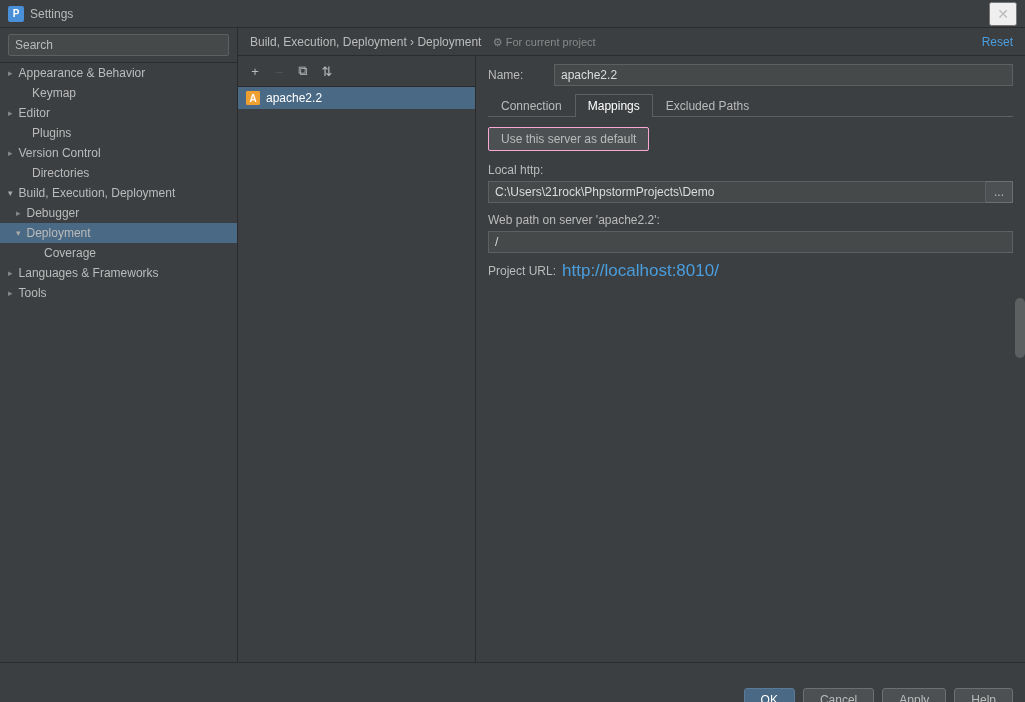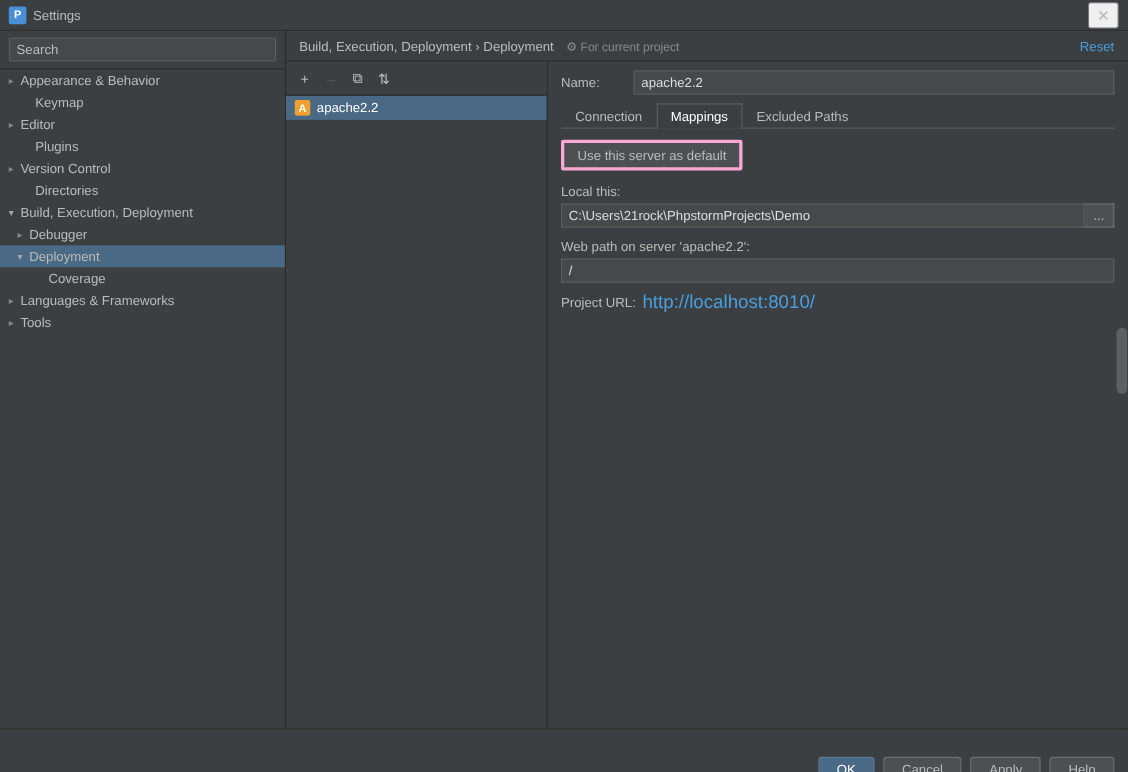--- a/index.html
+++ b/index.html
@@ -48,21 +48,21 @@
     }
 
     
     .main-layout {
       display: flex;
       height: calc(702px - 28px - 40px);
     }
 
     
     .sidebar {
-      width: 260px;
+      width: 238px;
       background: #3c3f41;
       border-right: 1px solid #2b2b2b;
       overflow-y: auto;
       flex-shrink: 0;
     }
     .sidebar-search {
       padding: 6px 8px;
       border-bottom: 1px solid #2b2b2b;
     }
     .sidebar-search input {
@@ -227,21 +227,21 @@
     }
     .tab.active {
       background: #3c3f41;
       border-color: #5c6060;
       color: #ffffff;
     }
 
     
     .default-btn {
       background: #4c5052;
-      border: 3px solid #f9a8d4;
+      border: 1px solid #f9a8d4;
       color: #bbbbbb;
       padding: 4px 12px;
       font-size: 12px;
       cursor: pointer;
       margin-bottom: 12px;
       display: inline-block;
       border-radius: 2px;
     }
 
     
@@ -448,21 +448,21 @@
         <div class="tab-bar" id="tab-bar-container">
             <div class="tab">Connection</div>
             <div class="tab active">Mappings</div>
             <div class="tab">Excluded Paths</div>
           </div>
 
         <div>
           <button class="default-btn">Use this server as default</button>
         </div>
 
-        <div class="section-label">Local this:</div>
+        <div class="section-label">Local http:</div>
         <div class="input-with-btn">
           <input type="text" value="C:\Users\21rock\PhpstormProjects\Demo" style="">
           <button class="browse-btn">...</button>
         </div>
 
         <div class="section-label">Web path on server 'apache2.2':</div>
         <div class="input-with-btn" style="margin-bottom:8px;">
           <input type="text" value="/" style="">
         </div>
 

